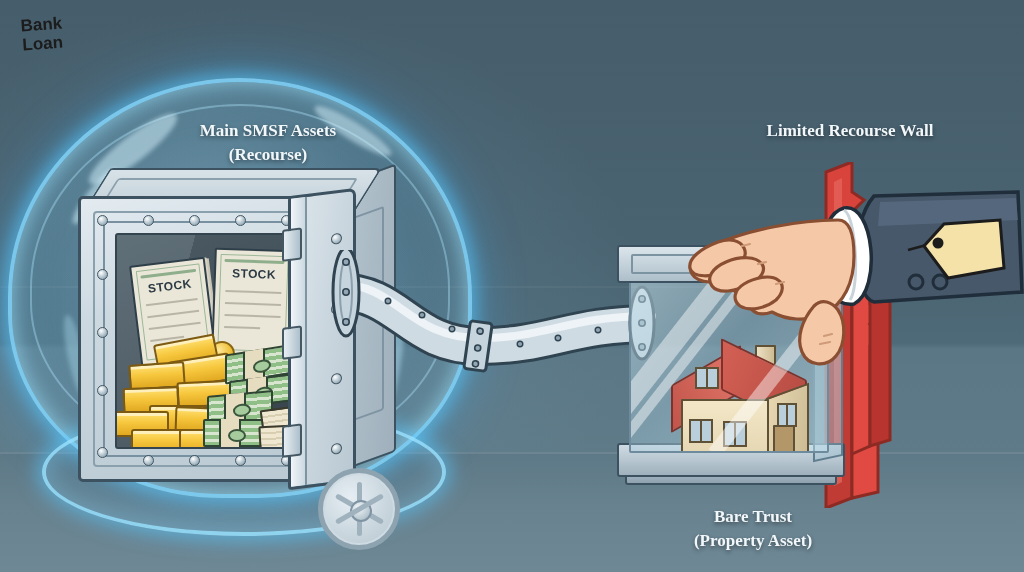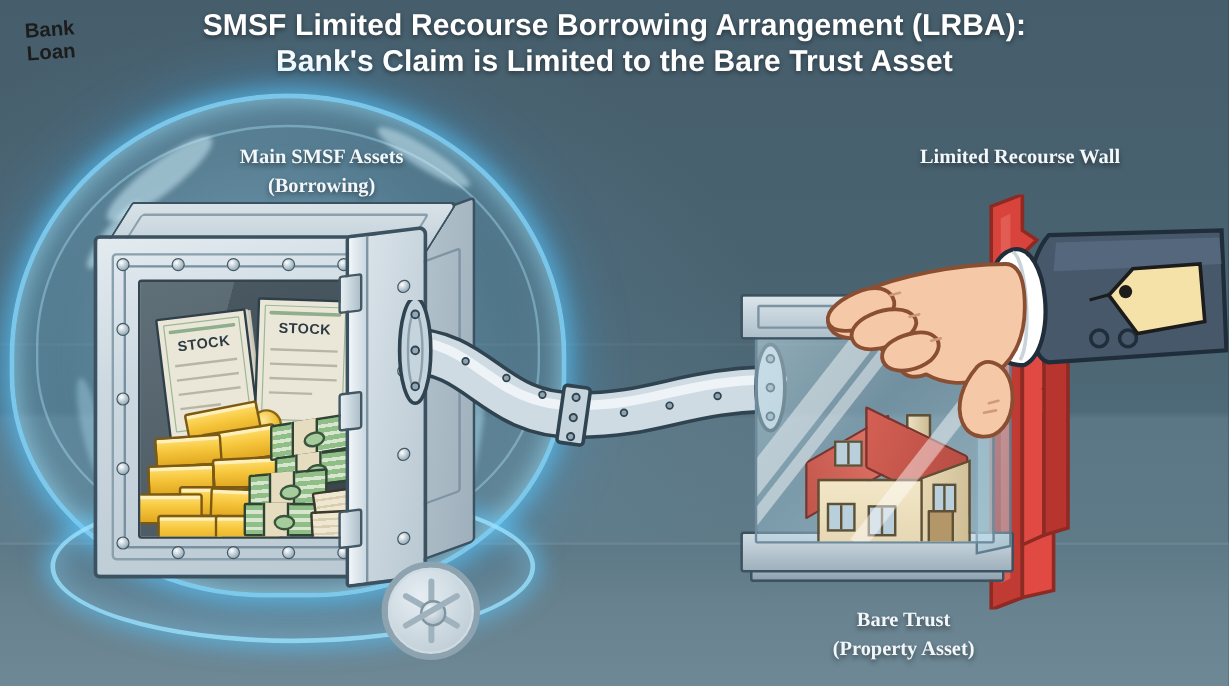--- a/index.html
+++ b/index.html
@@ -163,24 +163,20 @@
 </style>
 </head>
 <body>
 
 <div id="stage">
 
   <div class="wallline"></div>
   <div class="floor-step"></div>
   <div class="floor"></div>
 
-  <div class="title">
-    <span>SMSF Limited Recourse Borrowing Arrangement (LRBA):</span>
-    <span>Bank's Claim is Limited to the Bare Trust Asset</span>
-  </div>
 
   <div class="bubble">
     <div class="bubble-core"></div>
     <div class="bubble-ring"></div>
     <div class="bubble-ring2"></div>
     <div class="bubble-base"></div>
     <div class="bubble-gl g1"></div>
     <div class="bubble-gl g2"></div>
     <div class="bubble-gl g3"></div>
     <div class="bubble-gl g4"></div>
@@ -413,21 +409,21 @@
     <path d="M2,30 L22,8 L78,4 L82,52 L26,62 Z" fill="#f4e2a8" stroke="#1c1c1c" stroke-width="3"></path>
     <circle cx="16" cy="27" r="5.5" fill="#1c1c1c"></circle>
   </svg>
   <div class="tag-txt">
     <span>Bank</span>
     <span>Loan</span>
   </div>
 
   <div class="lbl" id="lbl-smsf">
     <span>Main SMSF Assets</span>
-    <span>(Borrowing)</span>
+    <span>(Recourse)</span>
   </div>
   <div class="lbl" id="lbl-trust">
     <span>Bare Trust</span>
     <span>(Property Asset)</span>
   </div>
   <div class="lbl" id="lbl-wall">
     <span>Limited Recourse Wall</span>
   </div>
 
 </div>

